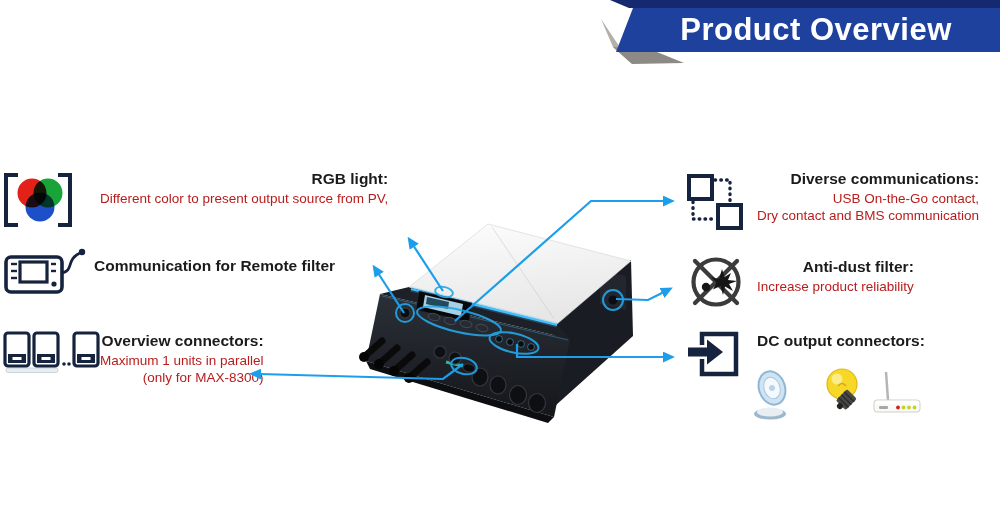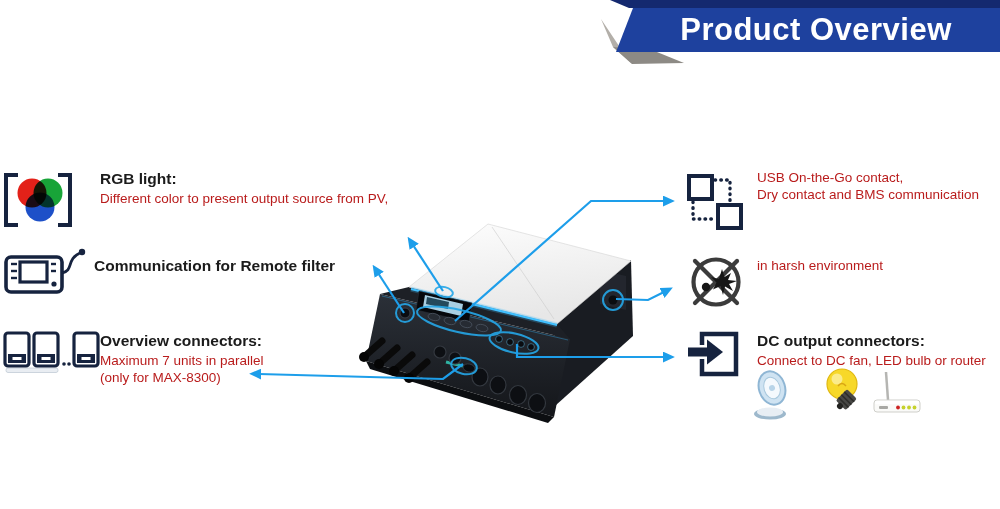--- a/index.html
+++ b/index.html
@@ -4,21 +4,21 @@
 <style>
   html,body{margin:0;padding:0;background:#ffffff;}
   body{width:1000px;height:509px;position:relative;overflow:hidden;
        font-family:"Liberation Sans",sans-serif;-webkit-font-smoothing:antialiased;}
   .abs{position:absolute;}
   
   #banner-svg{left:0;top:0;width:1000px;height:70px;}
   #banner-title{left:640px;top:8px;width:352px;height:52px;line-height:44px;
       text-align:center;color:#ffffff;font-size:31px;font-weight:bold;letter-spacing:0.5px;}
   
-  .feature{position:absolute;}
+  .feature{position:absolute;text-align:right;}
   .f-title{font-size:15.5px;font-weight:bold;color:#1b1b1b;line-height:19px;margin-bottom:2px;white-space:nowrap;}
   .f-line{font-size:13.5px;color:#b91c1c;line-height:17.2px;white-space:nowrap;}
   
   #icon-rgb{left:2px;top:172px;}
   #icon-remote{left:4px;top:247px;}
   #icon-parallel{left:3px;top:331px;}
   #icon-diverse{left:686px;top:173px;}
   #icon-antidust{left:688px;top:254px;}
   #icon-dcout{left:688px;top:330px;}
   #dc-appliances{left:746px;top:366px;}
@@ -147,36 +147,37 @@
   <div class="f-title">RGB light:</div>
   <div class="f-line">Different color to present output source from PV,</div>
 </div>
 
 <div id="f-remote" class="feature">
   <div class="f-title">Communication for Remote filter</div>
 </div>
 
 <div id="f-parallel" class="feature">
   <div class="f-title">Overview connectors:</div>
-  <div class="f-line">Maximum 7 units in parallel</div>
+  <div class="f-line">Maximum 1 units in parallel</div>
   <div class="f-line">(only for MAX-8300)</div>
 </div>
 
 <div id="f-diverse" class="feature">
+  <div class="f-title">Diverse communications:</div>
   <div class="f-line">USB On-the-Go contact,</div>
   <div class="f-line">Dry contact and  BMS communication</div>
 </div>
 
 <div id="f-antidust" class="feature">
-  <div class="f-line">in harsh environment</div>
+  <div class="f-title">Anti-dust filter:</div>
+  <div class="f-line">Increase product reliability</div>
 </div>
 
 <div id="f-dcout" class="feature">
   <div class="f-title">DC output connectors:</div>
-  <div class="f-line">Connect to DC fan, LED bulb or router</div>
 </div>
 
 <svg id="device-svg" class="abs" viewBox="0 0 1000 509">
   <defs>
     <linearGradient id="lidGrad" x1="0" y1="0" x2="0.25" y2="1">
       <stop offset="0" stop-color="#fdfdfd"></stop>
         <stop offset="1" stop-color="#e7e7e7"></stop>
     </linearGradient>
     <linearGradient id="frontGrad" x1="0" y1="0" x2="0" y2="1">
       <stop offset="0" stop-color="#2b3038"></stop>

